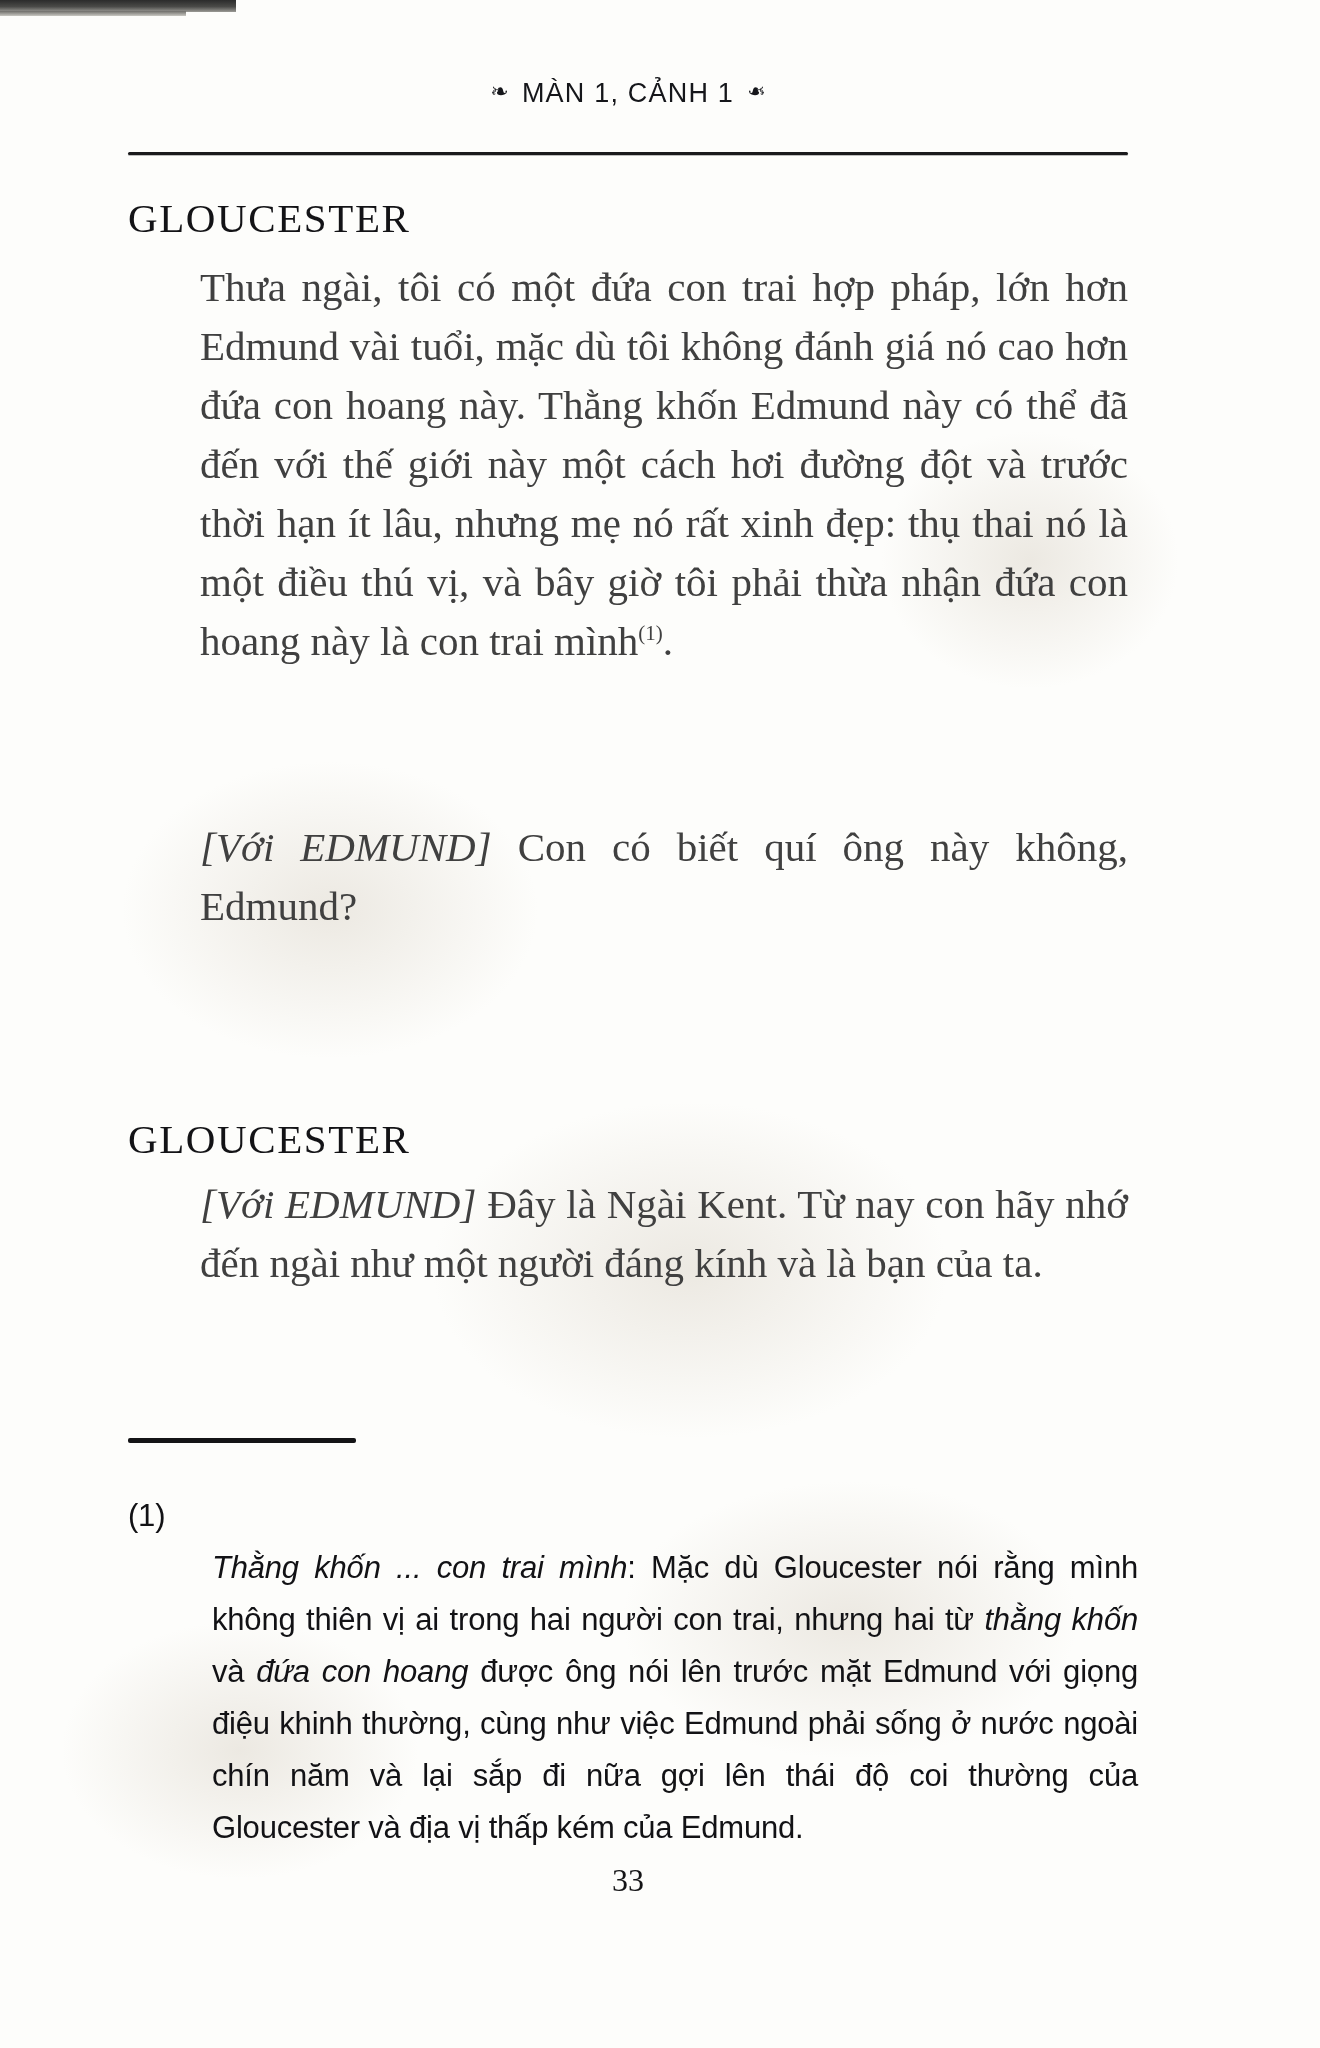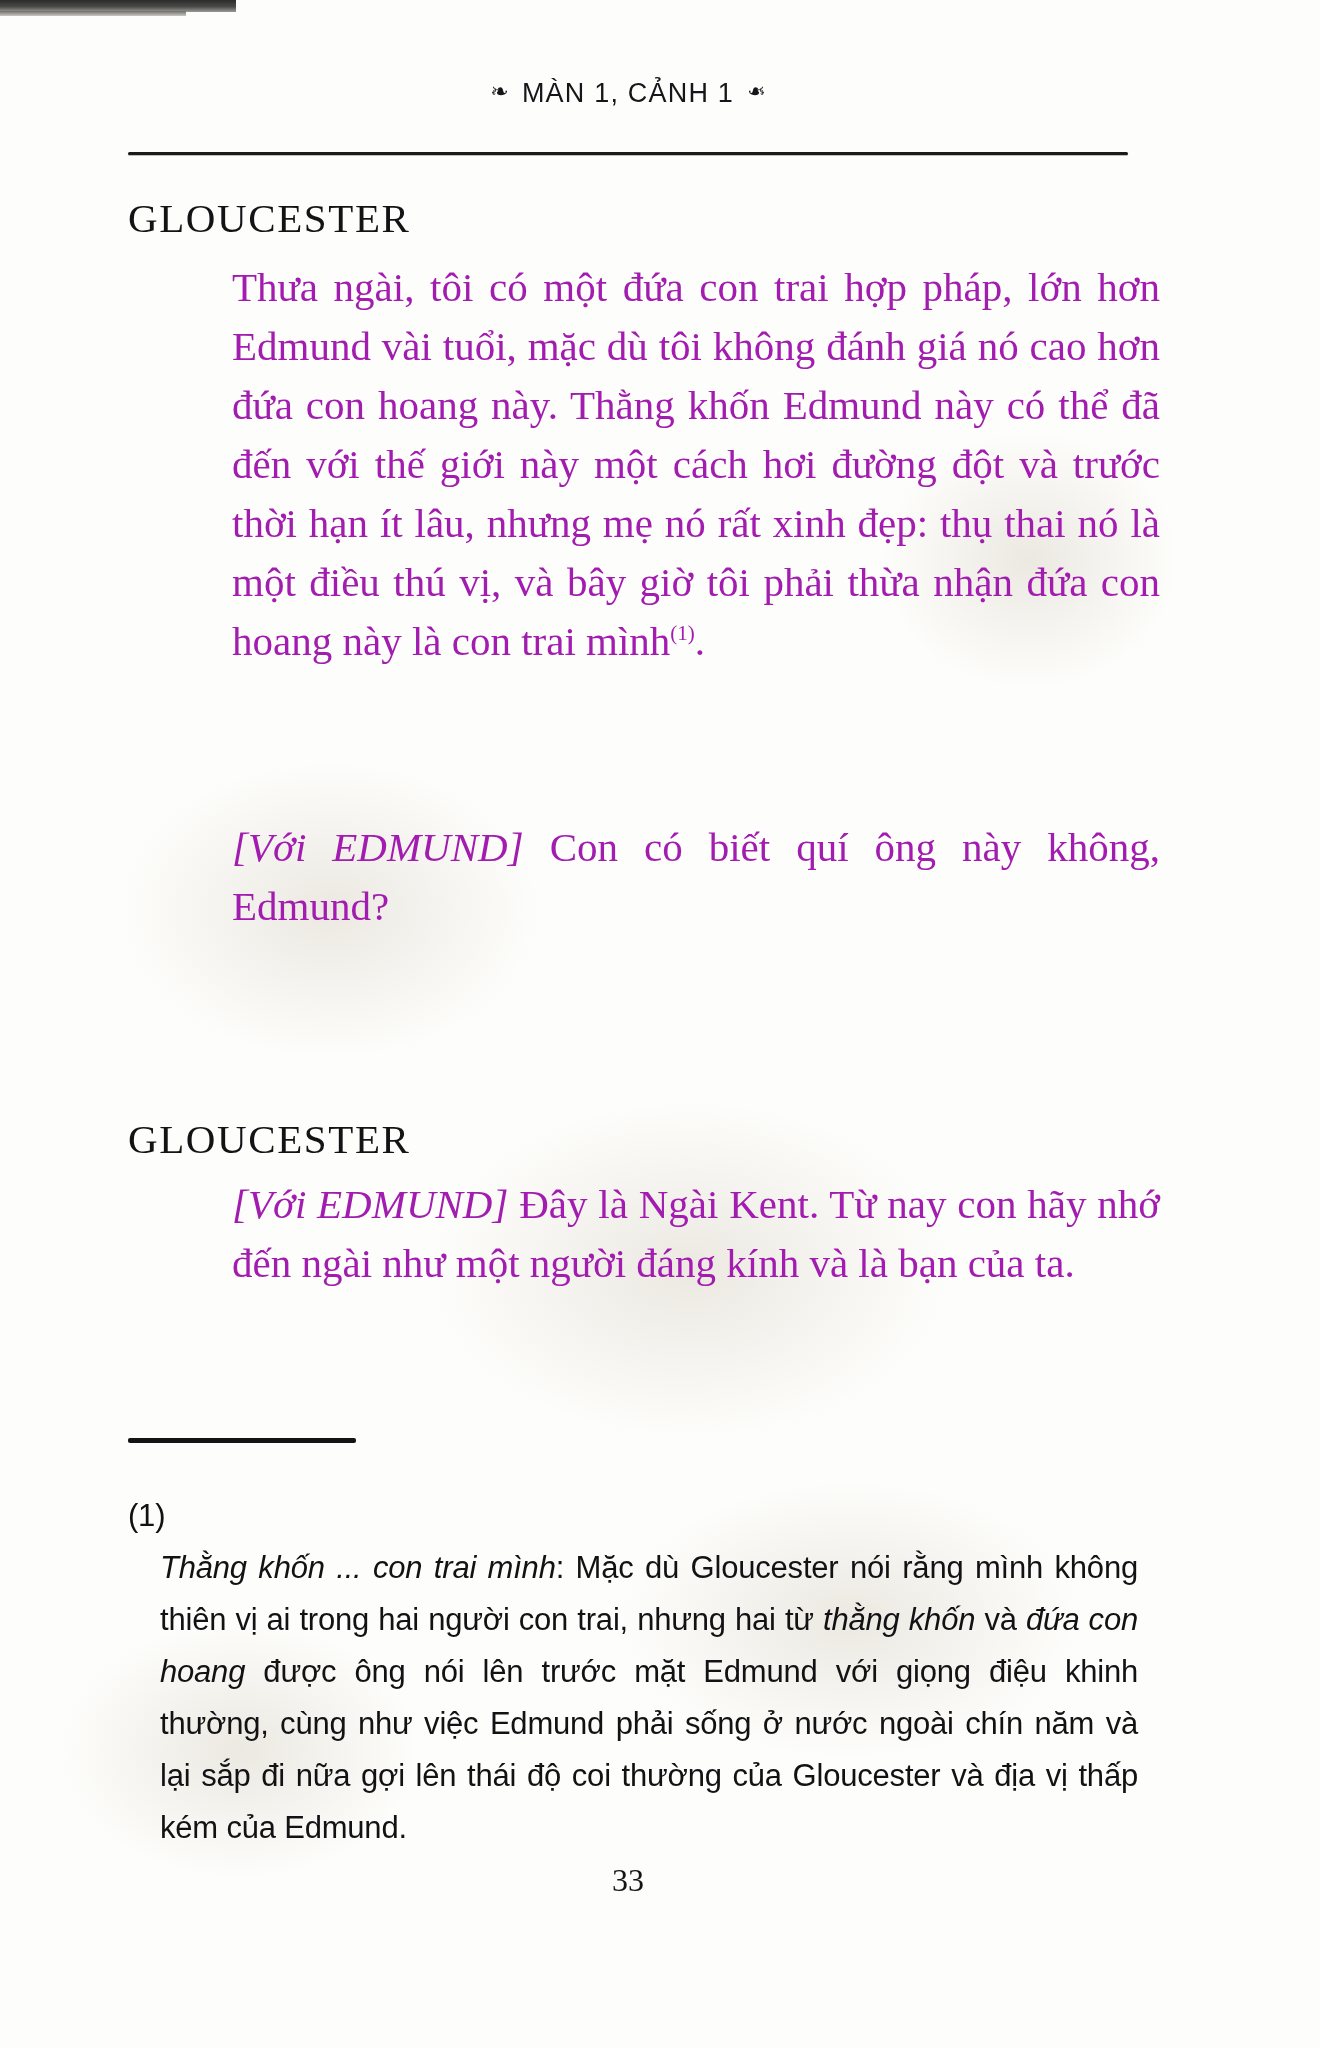--- a/index.html
+++ b/index.html
@@ -87,24 +87,24 @@
     font-family: "Liberation Serif", "DejaVu Serif", serif;
     font-size: 41px;
     letter-spacing: 1.6px;
     color: #131316;
     line-height: 1.1;
   }
   .speech {
     font-family: "Liberation Serif", "DejaVu Serif", serif;
     font-size: 41px;
     line-height: 59px;
-    color: #a21caf;
+    color: #404040;
     text-align: justify;
     text-justify: inter-word;
-    margin-left: 104px;
+    margin-left: 72px;
     width: 928px;
   }
   .speech .si { font-style: italic; }
   .speech sup {
     font-size: 21px;
     vertical-align: super;
     line-height: 0;
   }
 
   
@@ -120,21 +120,21 @@
     line-height: 52px;
     color: #121215;
     letter-spacing: -0.2px;
   }
   .footnote .fn-marker {
     display: inline-block;
     width: 62px;
   }
   .footnote .fn-body {
     display: block;
-    margin-left: 32px;
+    margin-left: 84px;
     text-align: justify;
   }
   .footnote i { font-style: italic; }
 
   
   #pagenum {
     text-align: center;
     font-family: "Liberation Serif", "DejaVu Serif", serif;
     font-size: 32px;
     color: #141416;

